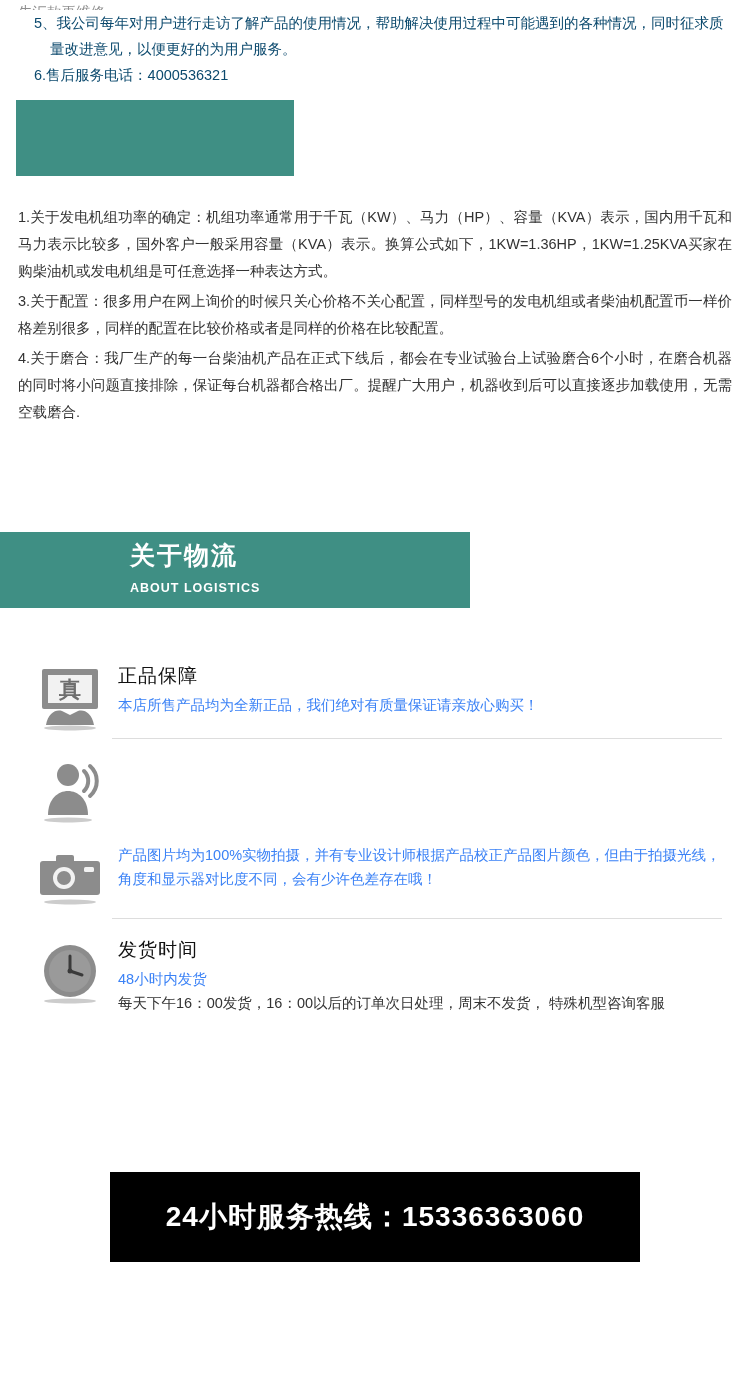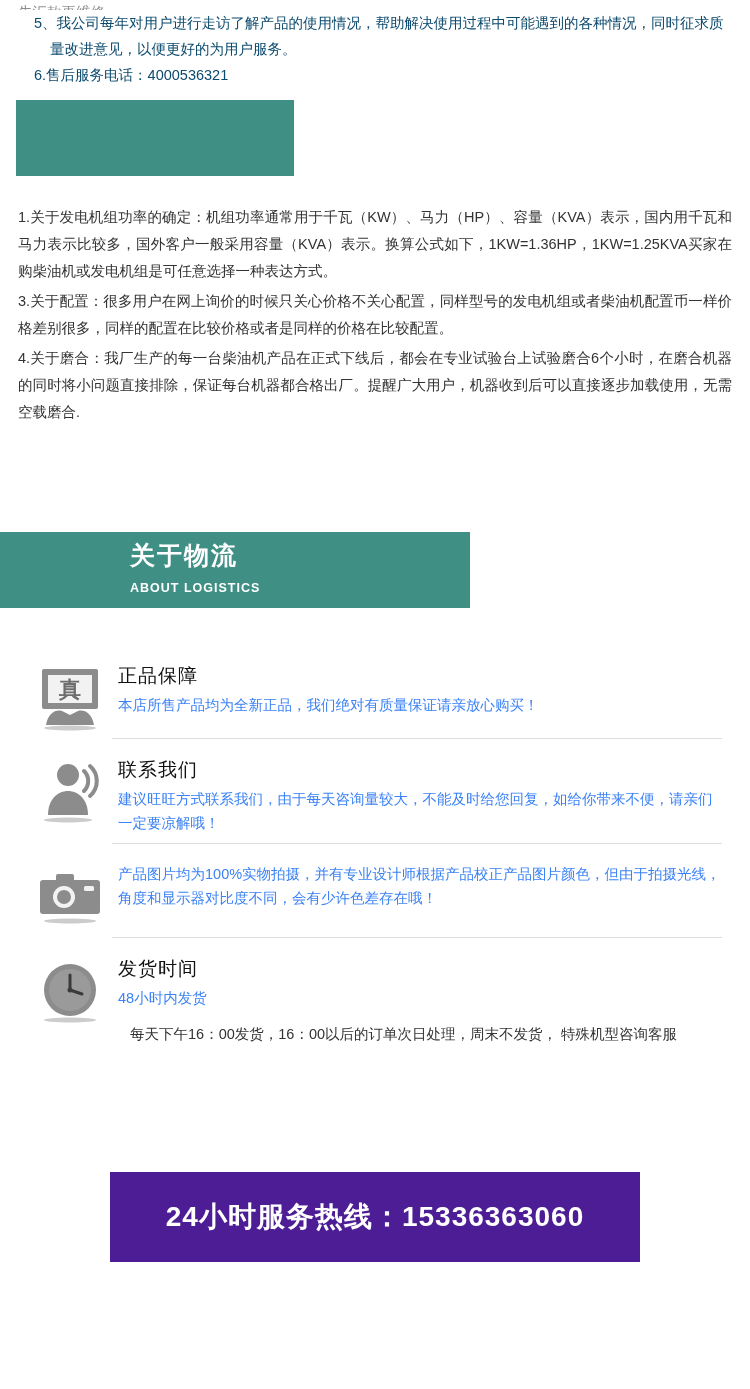--- a/index.html
+++ b/index.html
@@ -136,31 +136,31 @@
   .feat-desc {
     font-size: 14.5px;
     line-height: 24px;
     color: #3b82f6;
     margin: 0;
   }
   .feat-sub {
     font-size: 14.5px;
     line-height: 24px;
     color: #333;
-    margin: 12px;
+    margin: 0;
   }
 
   
   .hotline {
     position: absolute;
     left: 110px;
     top: 1172px;
     width: 530px;
     height: 90px;
-    background: #4c1d95;
+    background: #000000;
     display: flex;
     align-items: center;
     justify-content: center;
   }
   .hotline-text {
     color: #ffffff;
     font-size: 28px;
     font-weight: bold;
     letter-spacing: 1px;
   }
@@ -217,24 +217,20 @@
 
   <div class="feat-row">
     <div class="feat-icon">
       <svg class="icon-svg" width="64" height="64" viewBox="0 0 64 64" aria-hidden="true">
         <circle cx="30" cy="14" r="11" fill="#8c8c8c"></circle>
         <path d="M10 54 C10 38 20 30 30 30 C40 30 50 38 50 54 Z" fill="#8c8c8c"></path>
         <path d="M46 10 a14 14 0 0 1 0 20" stroke="#8c8c8c" stroke-width="4" fill="none" stroke-linecap="round"></path>
         <path d="M52 5 a20 20 0 0 1 0 30" stroke="#8c8c8c" stroke-width="4" fill="none" stroke-linecap="round"></path>
         <ellipse cx="30" cy="59" rx="24" ry="2.5" fill="#cccccc"></ellipse>
       </svg>
-    </div>
-    <div class="feat-main">
-      <p class="feat-title">联系我们</p>
-      <p class="feat-desc">建议旺旺方式联系我们，由于每天咨询量较大，不能及时给您回复，如给你带来不便，请亲们一定要凉解哦！</p>
     </div>
   </div>
 
   <div class="feat-row">
     <div class="feat-icon">
       <svg class="icon-svg" width="64" height="64" viewBox="0 0 64 64" aria-hidden="true">
         <rect x="2" y="14" width="60" height="34" rx="3" fill="#8c8c8c"></rect>
         <rect x="18" y="8" width="18" height="8" rx="2" fill="#8c8c8c"></rect>
         <circle cx="26" cy="31" r="11" fill="#f2f2f2"></circle>
         <circle cx="26" cy="31" r="7" fill="#8c8c8c"></circle>

